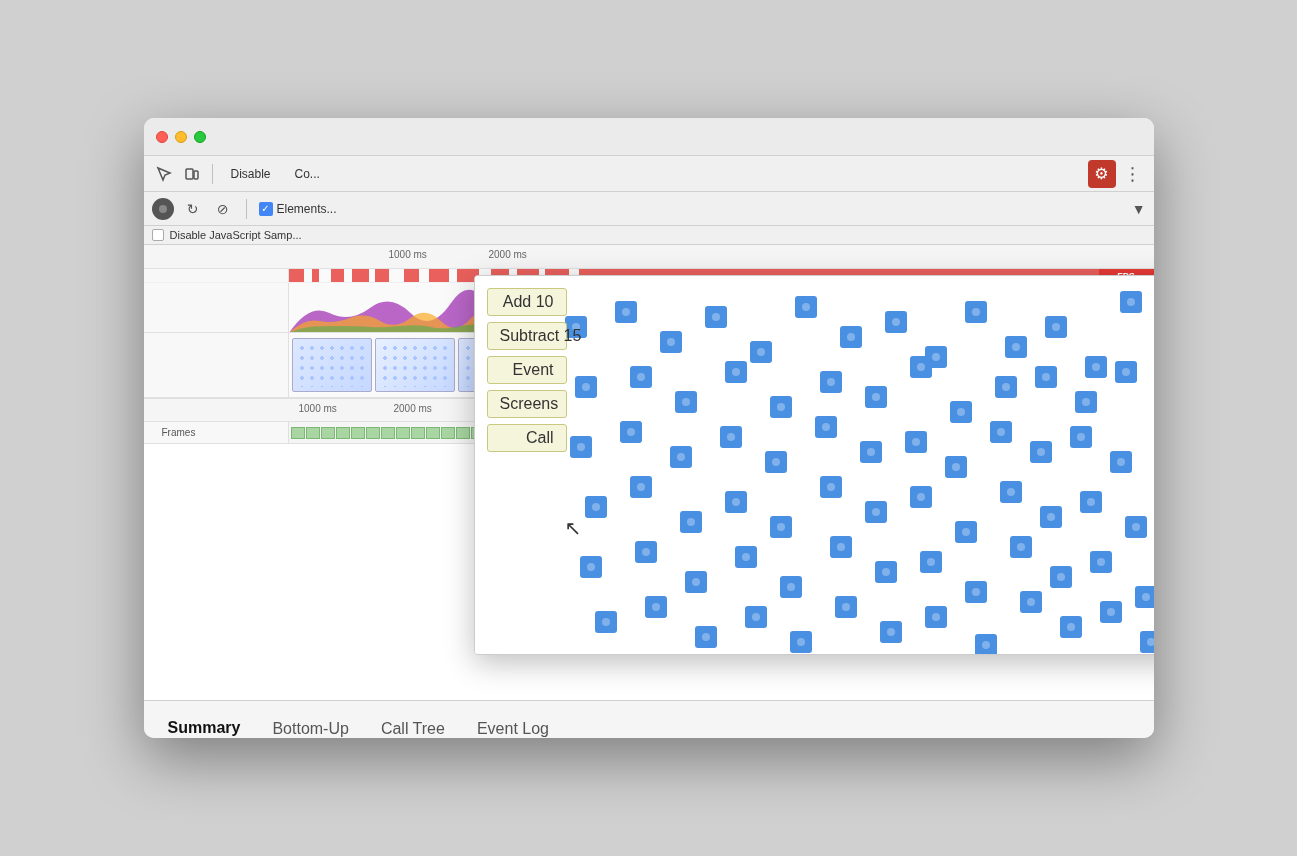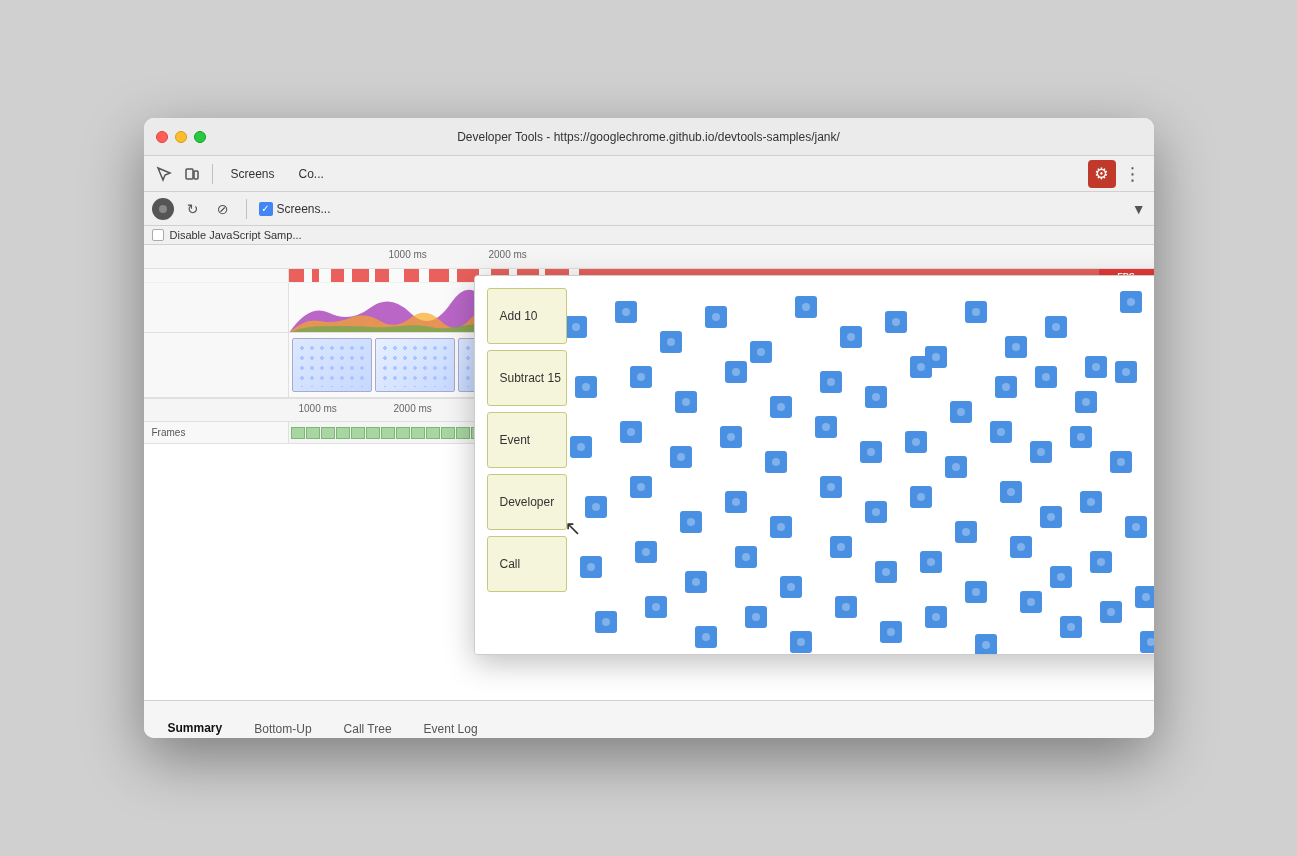--- a/index.html
+++ b/index.html
@@ -261,21 +261,21 @@
       height: 38px;
       background: #f5f5f5;
       border-top: 1px solid #d0d0d0;
       display: flex;
       align-items: center;
       padding: 0 8px;
       gap: 0;
       flex-shrink: 0;
     }
     .bottom-tab {
-      font-size: 12px;
+      font-size: 16px;
       color: #555;
       padding: 6px 16px;
       cursor: pointer;
       border-radius: 3px;
       border: none;
       background: transparent;
       margin-top: 18px;
     }
     .bottom-tab.active {
       color: #111;
@@ -344,27 +344,27 @@
       left: 12px;
       display: flex;
       flex-direction: column;
       gap: 6px;
       z-index: 21;
     }
     .popup-btn {
       background: #f5f5dc;
       border: 1px solid #c8c880;
       border-radius: 3px;
-      padding: 20px 12px;
-      font-size: 12px;
+      padding: 4px 12px;
+      font-size: 16px;
       color: #333;
       cursor: pointer;
       white-space: nowrap;
       width: 80px;
-      text-align: left;
+      text-align: right;
     }
 
     
     .dots-area {
       position: absolute;
       top: 0;
       left: 0;
       right: 0;
       bottom: 0;
       background: white;
@@ -422,55 +422,54 @@
 <body>
 
 <div class="window">
 
   <div class="titlebar">
     <div class="traffic-lights">
       <div class="traffic-light tl-red"></div>
       <div class="traffic-light tl-yellow"></div>
       <div class="traffic-light tl-green"></div>
     </div>
-    <span class="titlebar-title">Developer Tools - https://googlechrome.github.io/devtools-samples/jank/</span>
   </div>
 
   <div class="devtools-toolbar">
     <div class="toolbar-icon">
       <svg width="16" height="16" viewBox="0 0 16 16">
         <path d="M2 2l5 12 2-5 5-2z" fill="none" stroke="#555" stroke-width="1.5"></path>
       </svg>
     </div>
     <div class="toolbar-icon">
       <svg width="16" height="16" viewBox="0 0 16 16">
         <rect x="2" y="3" width="7" height="10" rx="1" fill="none" stroke="#555" stroke-width="1.5"></rect>
         <rect x="10" y="5" width="4" height="8" rx="1" fill="none" stroke="#555" stroke-width="1.5"></rect>
       </svg>
     </div>
     <div class="toolbar-divider"></div>
-    <span class="toolbar-tab">Screens</span>
+    <span class="toolbar-tab">Disable</span>
     <span class="toolbar-tab">Co...</span>
     <div class="toolbar-spacer"></div>
     <div class="gear-icon-btn">⚙</div>
     <div class="toolbar-more">⋮</div>
   </div>
 
   <div class="devtools-toolbar2">
     <div class="round-btn record">
       <svg width="10" height="10">
           <circle cx="5" cy="5" r="4" fill="#888"></circle>
         </svg>
     </div>
     <div class="round-btn reload">↻</div>
     <div class="round-btn stop">⊘</div>
     <div class="toolbar-divider"></div>
     <div class="screen-label">
       <div class="checkbox-blue">✓</div>
-      <span>Screens...</span>
+      <span>Elements...</span>
     </div>
     <div class="toolbar-spacer"></div>
     <div class="chevron-down">▼</div>
   </div>
 
   <div class="devtools-options">
     <div class="option-row">
       <div class="option-checkbox"></div>
       <span>Disable JavaScript Samp...</span>
     </div>
@@ -553,21 +552,21 @@
       <span class="bottom-marker" style="left: 530px;">5000 ms</span>
       <span class="bottom-marker" style="left: 625px;">6000 ms</span>
       <span class="bottom-marker" style="left: 720px;">7000 m...</span>
 
       <div class="scrollbar-track">
         <div class="scrollbar-thumb"></div>
       </div>
     </div>
 
     <div style="display:flex; height:22px; border-bottom:1px solid #e0e0e0; background:#f5f5f5; flex-shrink:0;">
-      <div style="width:145px; flex-shrink:0; border-right:1px solid #e0e0e0; background:#f8f8f8; font-size:10px; color:#555; display:flex; align-items:center; padding-left:8px;">Frames</div>
+      <div style="width:145px; flex-shrink:0; border-right:1px solid #e0e0e0; background:#f8f8f8; font-size:10px; color:#555; display:flex; align-items:center; padding-left:18px;">Frames</div>
       <div style="flex:1; display:flex; align-items:center; gap:1px; padding: 3px 2px; overflow:hidden;">
 
         <div class="frame-cell"></div>
         <div class="frame-cell"></div>
         <div class="frame-cell"></div>
         <div class="frame-cell"></div>
         <div class="frame-cell"></div>
         <div class="frame-cell"></div>
         <div class="frame-cell"></div>
         <div class="frame-cell"></div>
@@ -699,21 +698,21 @@
           <div class="dot" style="top:315px; left:545px;"></div>
           <div class="dot" style="top:340px; left:585px;"></div>
           <div class="dot" style="top:325px; left:625px;"></div>
           <div class="dot" style="top:355px; left:665px;"></div>
         </div>
 
         <div class="popup-buttons">
           <button class="popup-btn">Add 10</button>
           <button class="popup-btn">Subtract 15</button>
           <button class="popup-btn">Event</button>
-          <button class="popup-btn">Developer</button>
+          <button class="popup-btn">Screens</button>
           <button class="popup-btn">Call</button>
         </div>
 
         <div class="cursor-arrow" style="top: 240px; left: 90px;">↖</div>
       </div>
     </div>
   </div>
 
   <div class="bottom-tabs">
     <button class="bottom-tab active">Summary</button>

